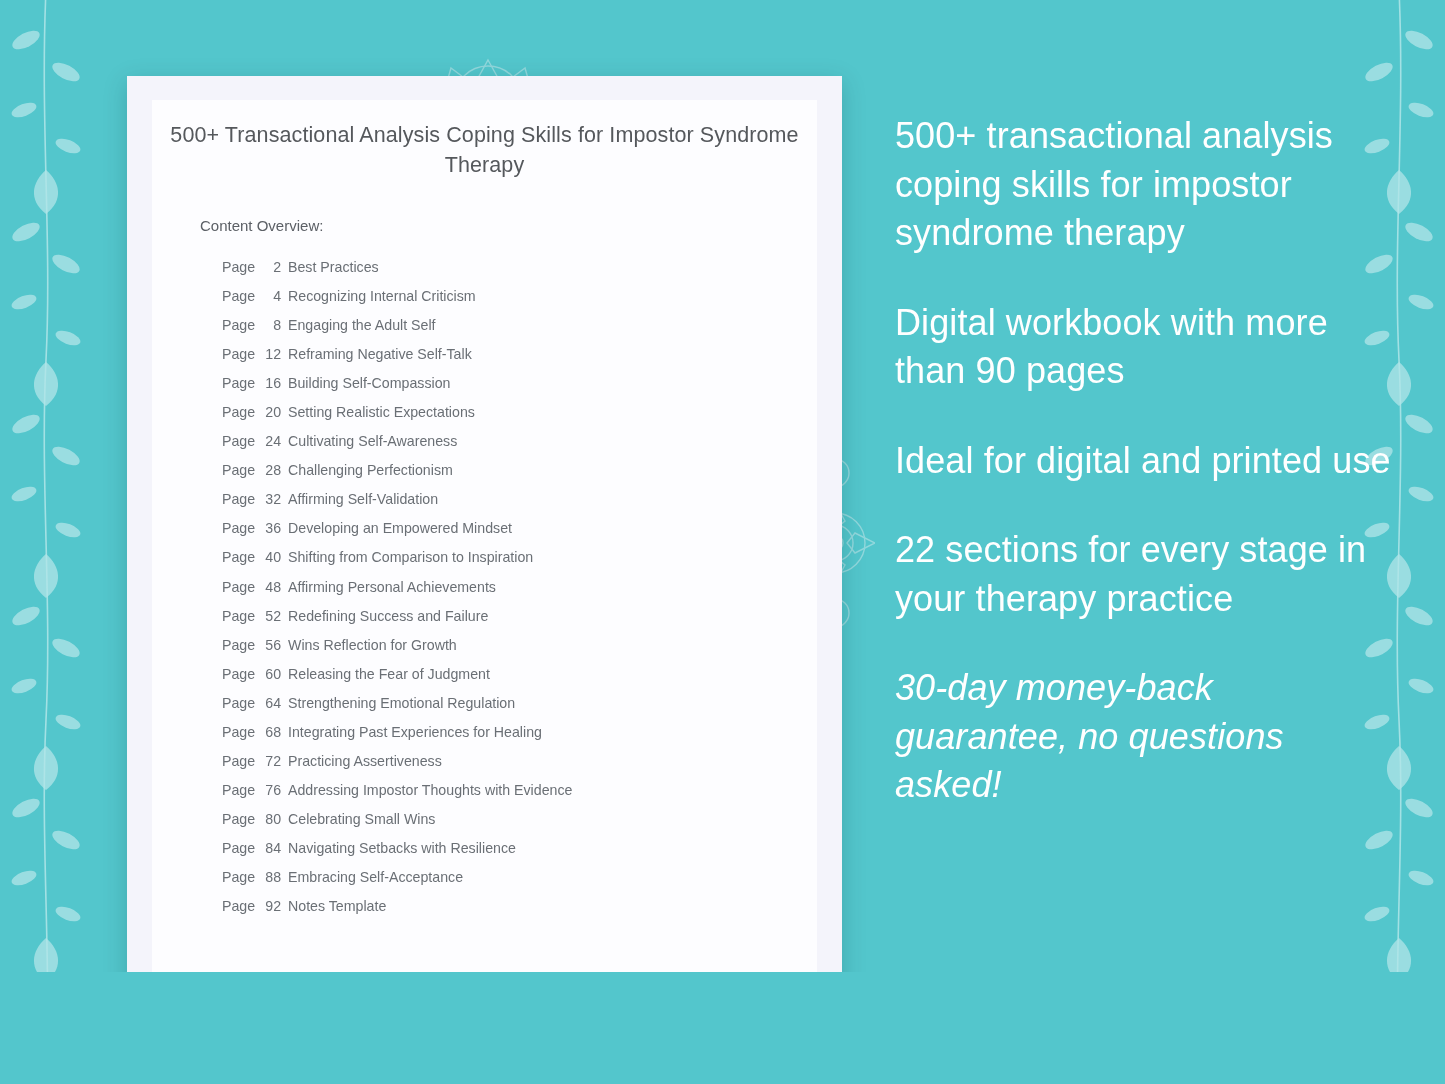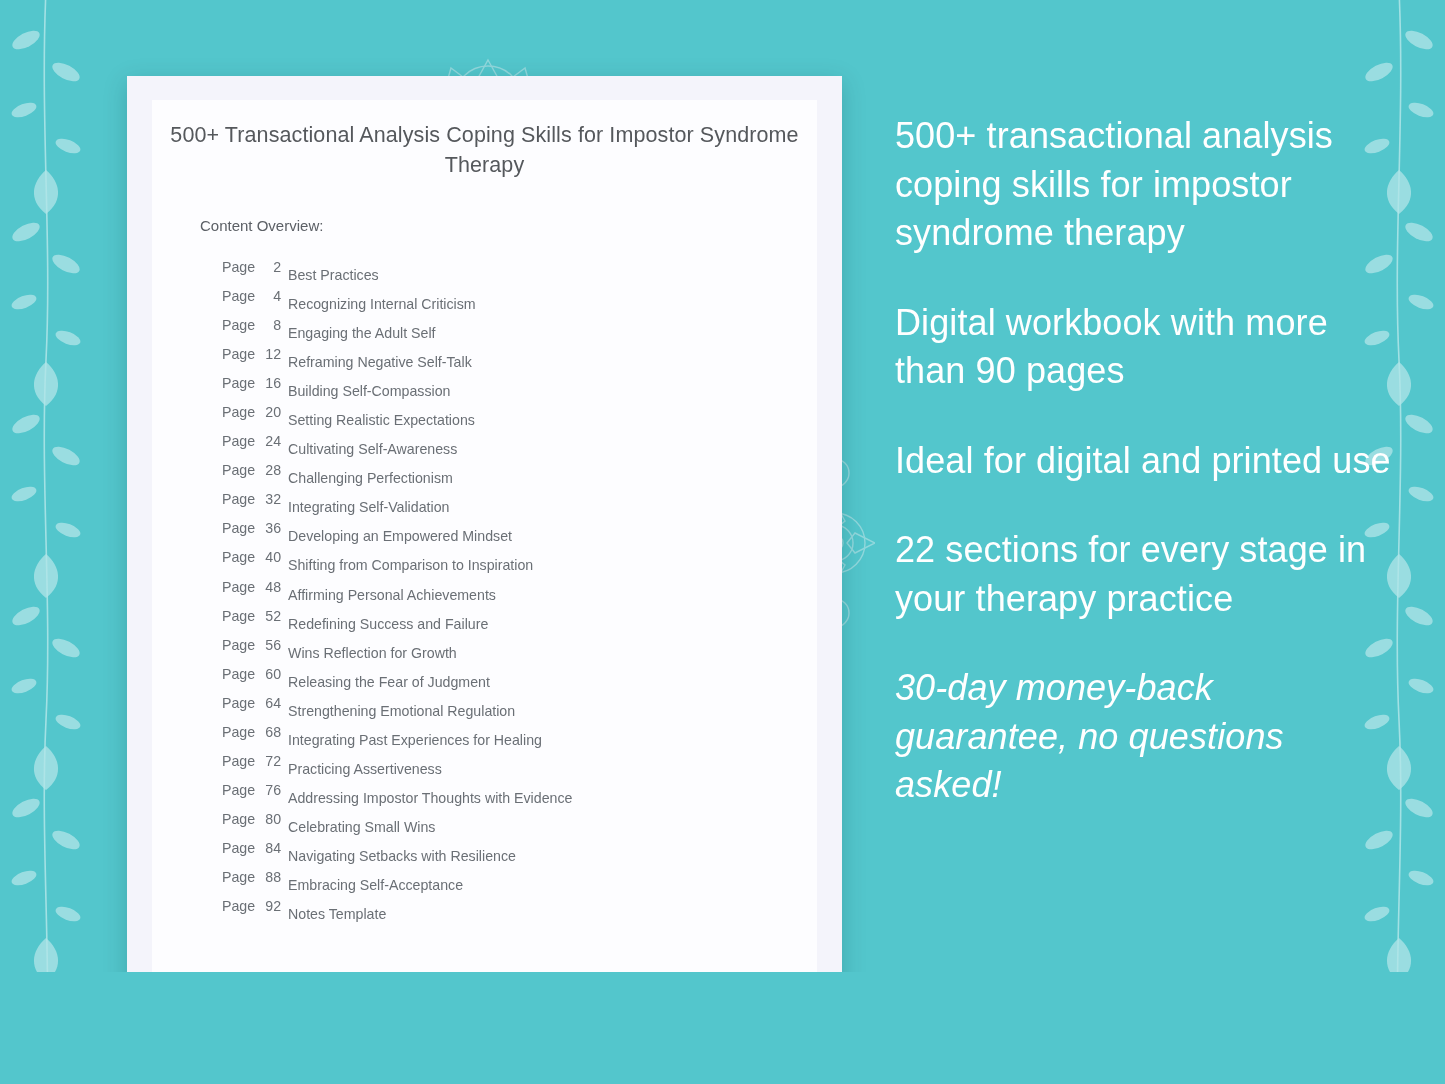--- a/index.html
+++ b/index.html
@@ -81,21 +81,21 @@
     color: #5c6066;
   }
   .toc {
     position: absolute;
     left: 222px;
     top: 253px;
     width: 580px;
   }
   .toc-row {
     display: flex;
-    align-items: center;
+    align-items: flex-end;
     font-size: 14.2px;
     color: #6a6f75;
     height: 29.05px;
     line-height: 29.05px;
     white-space: nowrap;
   }
   .toc-page {
     display: inline-block;
     width: 58px;
     flex: 0 0 58px;
@@ -293,21 +293,21 @@
     <div class="toc-row">
       <span class="toc-page"><span>Page</span>&nbsp;<span class="toc-num">24</span></span>
       <span class="toc-label">Cultivating Self-Awareness</span>
     </div>
     <div class="toc-row">
       <span class="toc-page"><span>Page</span>&nbsp;<span class="toc-num">28</span></span>
       <span class="toc-label">Challenging Perfectionism</span>
     </div>
     <div class="toc-row">
       <span class="toc-page"><span>Page</span>&nbsp;<span class="toc-num">32</span></span>
-      <span class="toc-label">Integrating Self-Validation</span>
+      <span class="toc-label">Affirming Self-Validation</span>
     </div>
     <div class="toc-row">
       <span class="toc-page"><span>Page</span>&nbsp;<span class="toc-num">36</span></span>
       <span class="toc-label">Developing an Empowered Mindset</span>
     </div>
     <div class="toc-row">
       <span class="toc-page"><span>Page</span>&nbsp;<span class="toc-num">40</span></span>
       <span class="toc-label">Shifting from Comparison to Inspiration</span>
     </div>
     <div class="toc-row">

